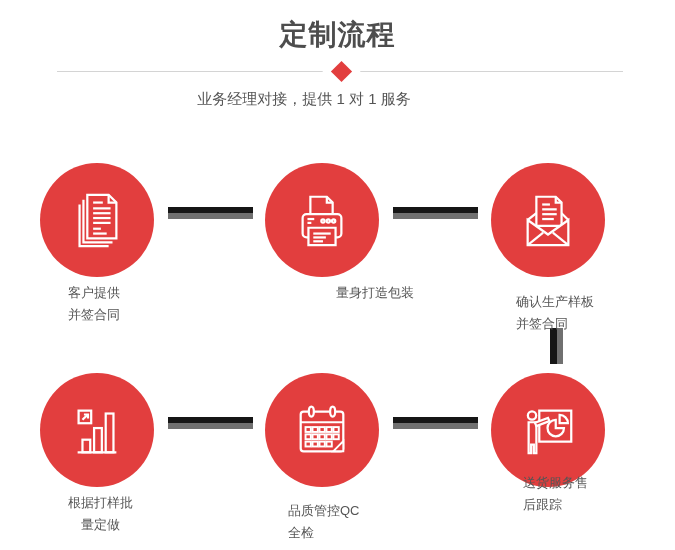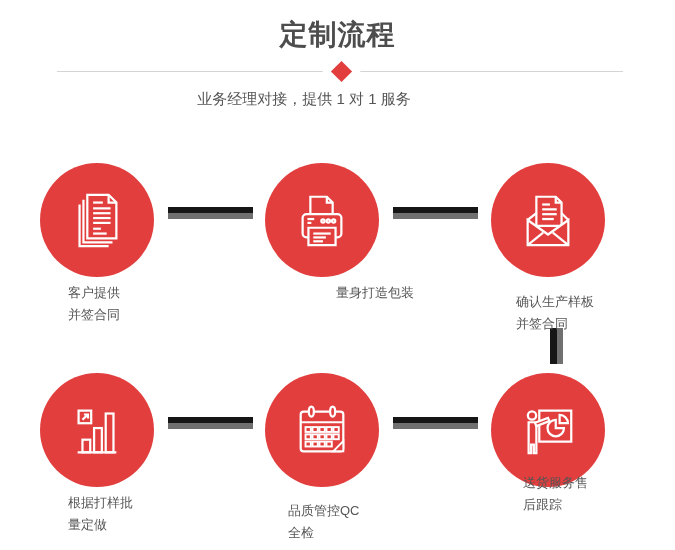--- a/index.html
+++ b/index.html
@@ -23,21 +23,21 @@
   .subtitle{position:absolute;top:90px;left:0;width:608px;text-align:center;
             font-size:15px;color:var(--text-color);}
 
   .circle{position:absolute;width:114px;height:114px;border-radius:50%;background:var(--accent);
           display:flex;align-items:center;justify-content:center;}
   .c1{left:40px;top:163px;}  .c2{left:265px;top:163px;}  .c3{left:491px;top:163px;}
   .c4{left:40px;top:373px;}  .c5{left:265px;top:373px;}  .c6{left:491px;top:373px;}
 
   .label{position:absolute;font-size:13px;line-height:22px;color:var(--text-color);white-space:nowrap;}
   .l1{left:68px;top:282px;}  .l2{left:288px;top:282px;margin-left:48px;}  .l3{left:516px;top:291px;}
-  .l4{left:68px;top:492px;}  .l5{left:288px;top:500px;}  .l6{left:523px;top:472px;}
+  .l4{left:68px;top:492px;text-align:center;}  .l5{left:288px;top:500px;}  .l6{left:523px;top:472px;}
 
   .hbar{position:absolute;width:85px;height:12px;
         background:linear-gradient(to bottom,var(--bar-dark) 0 50%,var(--bar-gray) 50% 100%);}
   .hb1{left:168px;top:207px;} .hb2{left:393px;top:207px;}
   .hb3{left:168px;top:417px;} .hb4{left:393px;top:417px;}
   .vbar{position:absolute;width:13px;height:36px;left:550px;top:328px;
         background:linear-gradient(to right,var(--bar-dark) 0 50%,var(--bar-gray) 50% 100%);}
 
   .ic{width:62px;height:62px;}
   .ic *{stroke:#ffffff;stroke-width:2.3;fill:none;stroke-linejoin:miter;}

